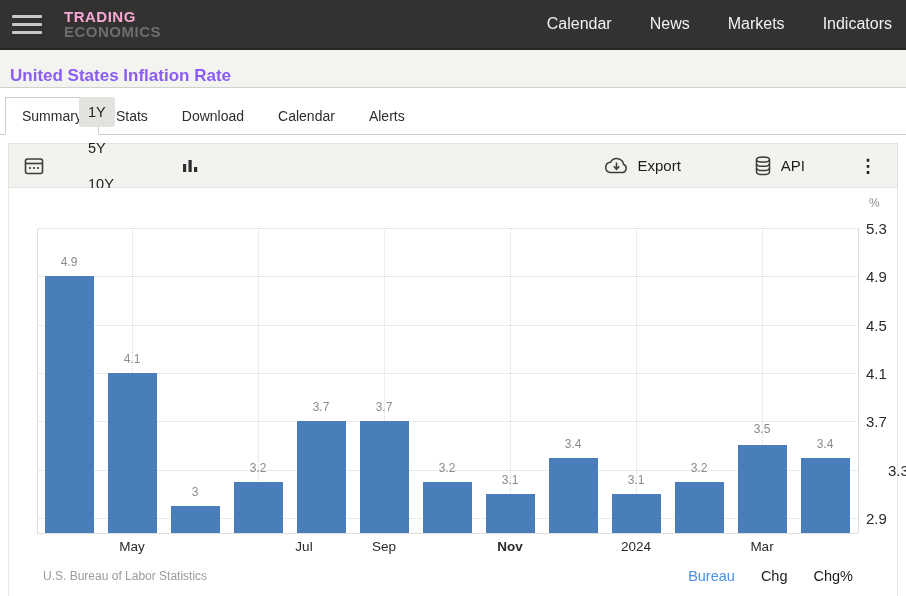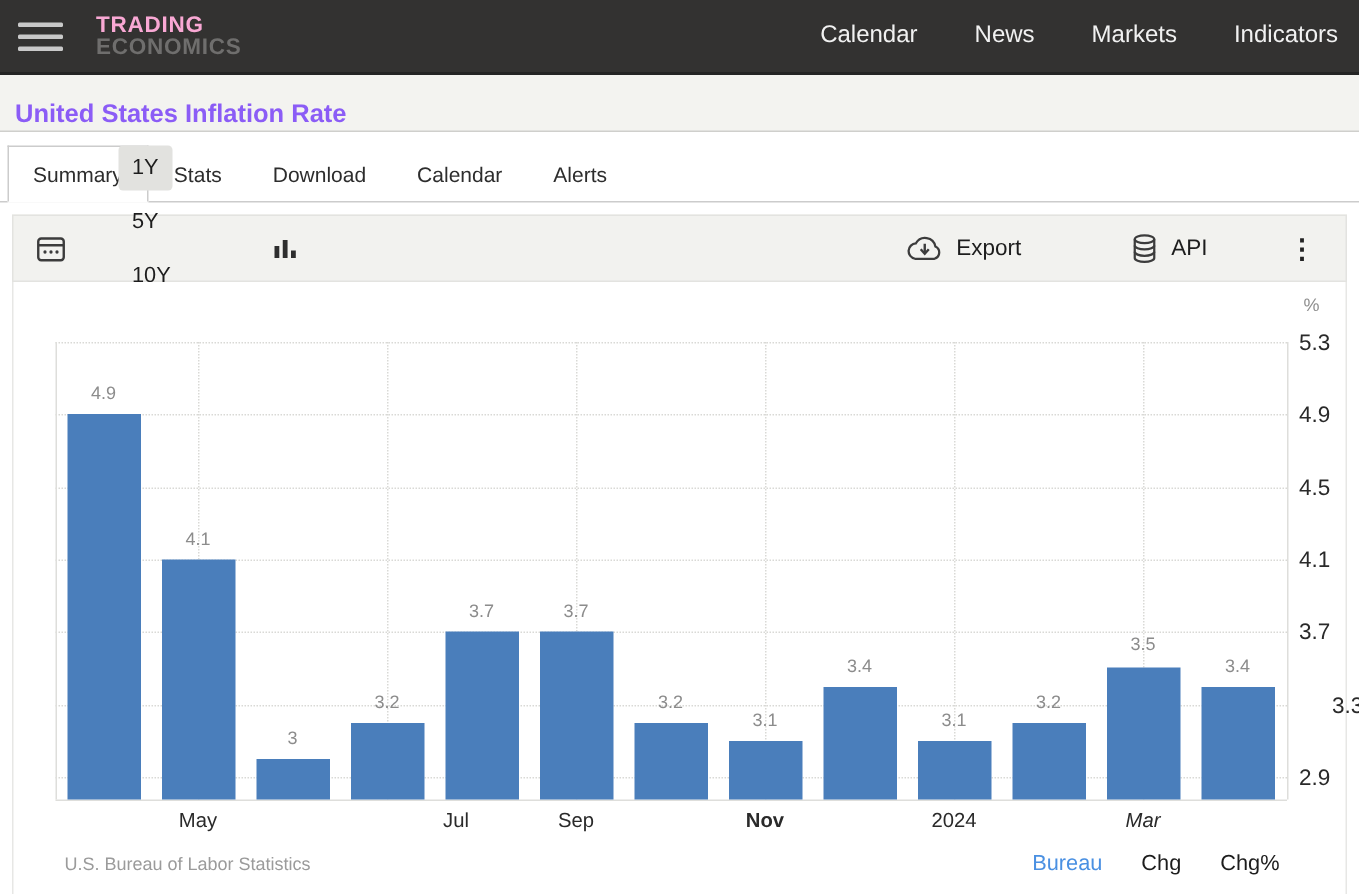--- a/index.html
+++ b/index.html
@@ -181,21 +181,21 @@
       <div class="xtick" style="left: 123px; top: 351px;">May</div>
       <div class="gridline-v" style="left: 249px; top: 40px; height: 305px;"></div>
       <div class="xtick" style="left: 249px; top: 351px; margin-left: 46px;">Jul</div>
       <div class="gridline-v" style="left: 375px; top: 40px; height: 305px;"></div>
       <div class="xtick" style="left: 375px; top: 351px;">Sep</div>
       <div class="gridline-v" style="left: 501px; top: 40px; height: 305px;"></div>
       <div class="xtick" style="left: 501px; top: 351px; font-weight: bold;">Nov</div>
       <div class="gridline-v" style="left: 627px; top: 40px; height: 305px;"></div>
       <div class="xtick" style="left: 627px; top: 351px;">2024</div>
       <div class="gridline-v" style="left: 753px; top: 40px; height: 305px;"></div>
-      <div class="xtick" style="left: 753px; top: 351px; font-style: italic;">Mar</div>
+      <div class="xtick" style="left: 753px; top: 351px;">Mar</div>
       <div class="axis-line" style="left: 28px; top: 40px; width: 1px; height: 305px;"></div>
       <div class="axis-line" style="left: 849px; top: 40px; width: 1px; height: 305px;"></div>
       <div class="axis-line" style="left: 28px; top: 345px; width: 821px; height: 1px;"></div>
       <div class="bar" style="left: 35.5px; top: 88.4062px; width: 49px; height: 256.594px; background: rgb(74, 126, 187);"></div>
       <div class="bar-label" style="left: 60px; top: 67.4062px;">4.9</div>
       <div class="bar" style="left: 98.5px; top: 185.006px; width: 49px; height: 159.994px; background: rgb(74, 126, 187);"></div>
       <div class="bar-label" style="left: 123px; top: 164.006px;">4.1</div>
       <div class="bar" style="left: 161.5px; top: 317.831px; width: 49px; height: 27.1688px; background: rgb(74, 126, 187);"></div>
       <div class="bar-label" style="left: 186px; top: 296.831px;">3</div>
       <div class="bar" style="left: 224.5px; top: 293.681px; width: 49px; height: 51.3188px; background: rgb(74, 126, 187);"></div>

